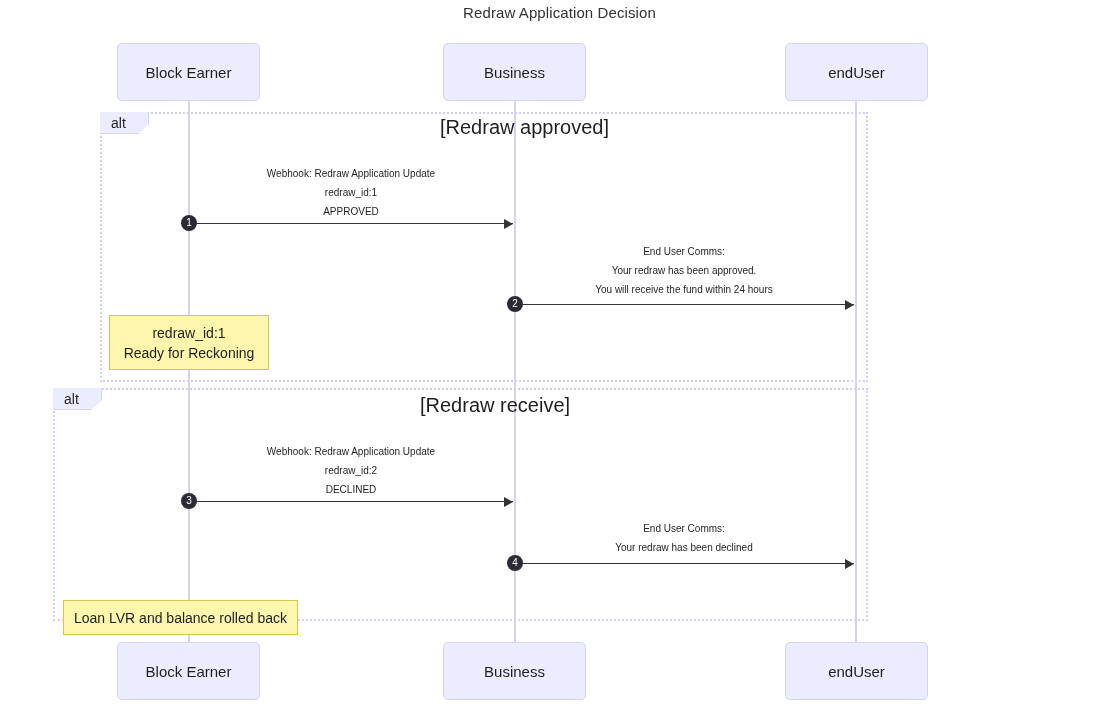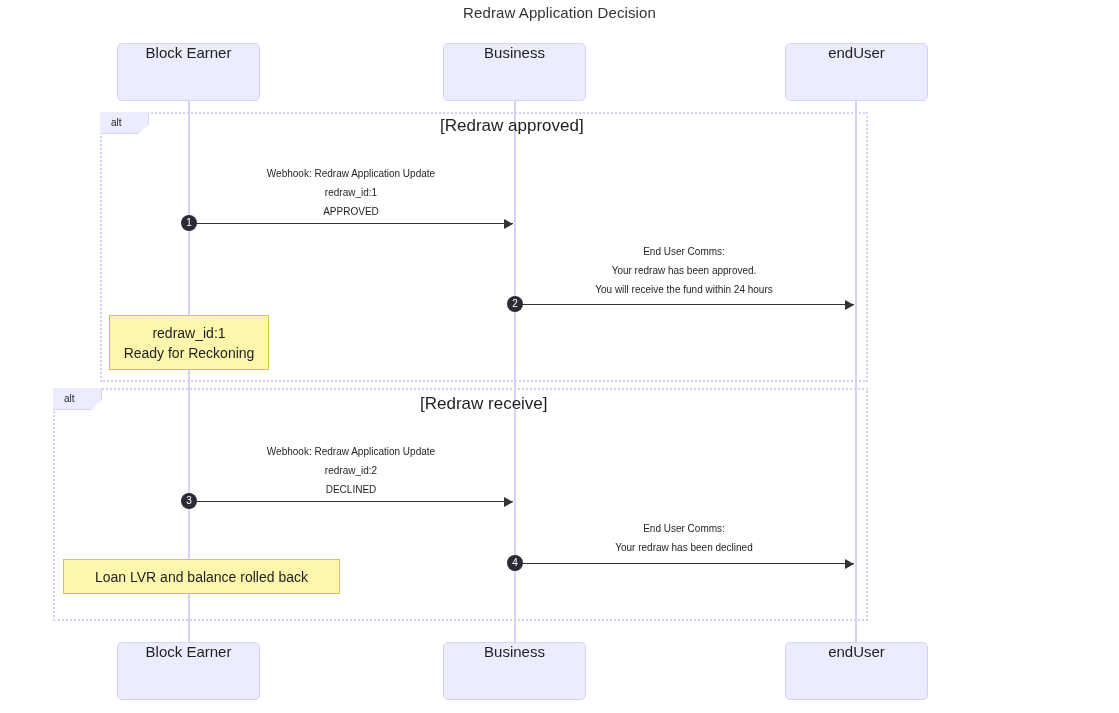--- a/index.html
+++ b/index.html
@@ -33,21 +33,21 @@
   }
 
   
   .actor-box {
     position: absolute;
     box-sizing: border-box;
     background: #ececff;
     border: 1px solid #d6d2f8;
     border-radius: 5px;
     display: flex;
-    align-items: flex-start;
+    align-items: center;
     justify-content: center;
     font-size: 15px;
     color: #1f1f1f;
   }
 
   
   .lifeline {
     position: absolute;
     width: 2px;
     background: #d7d2f5;
@@ -65,28 +65,28 @@
     position: absolute;
     box-sizing: border-box;
     background: #ececff;
     border: 1px solid #d6d2f8;
     border-top: none;
     border-left: none;
     height: 22px;
     padding: 0 14px 0 11px;
     display: flex;
     align-items: center;
-    font-size: 10px;
+    font-size: 14px;
     color: #1f1f1f;
     -webkit-clip-path: polygon(0 0, 100% 0, 100% 55%, 78% 100%, 0 100%);
     clip-path: polygon(0 0, 100% 0, 100% 55%, 78% 100%, 0 100%);
   }
   .alt-condition {
     position: absolute;
-    font-size: 17px;
+    font-size: 20px;
     color: #1f1f1f;
     white-space: nowrap;
   }
 
   
   .msg-line {
     position: absolute;
     height: 1px;
     background: #333333;
   }
@@ -193,21 +193,21 @@
   <div class="msg-line" style="left:189px; top:501px; width:324px;"></div>
   <div class="msg-arrowhead" style="left:504px; top:497px;"></div>
   <div class="msg-seq" style="left:181px; top:493px;">3</div>
 
   <div class="msg-label" style="left:504px; top:519px; width:360px;">End User Comms:
 Your redraw has been declined</div>
   <div class="msg-line" style="left:515px; top:563px; width:339px;"></div>
   <div class="msg-arrowhead" style="left:845px; top:559px;"></div>
   <div class="msg-seq" style="left:507px; top:555px;">4</div>
 
-  <div class="note-box" style="left:63px; top:559px; width:277px; height:35px;">Loan LVR and balance rolled back</div>
+  <div class="note-box" style="left:63px; top:600px; width:235px; height:35px;">Loan LVR and balance rolled back</div>
 
   <div class="actor-box" style="left:117px; top:642px; width:143px; height:58px;">
     <span>Block Earner</span>
   </div>
   <div class="actor-box" style="left:443px; top:642px; width:143px; height:58px;">
     <span>Business</span>
   </div>
   <div class="actor-box" style="left:785px; top:642px; width:143px; height:58px;">
     <span>endUser</span>
   </div>

